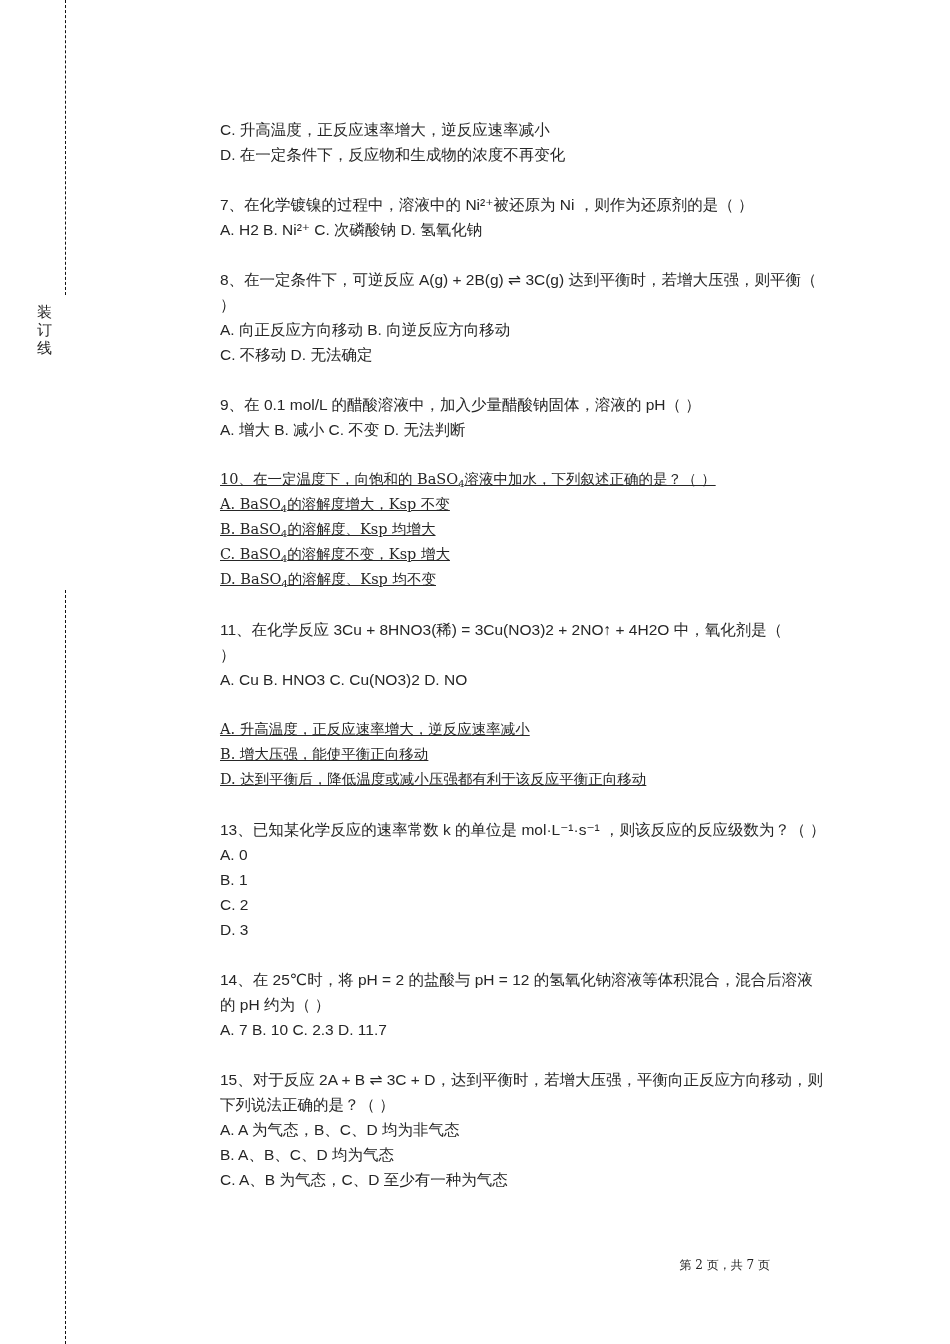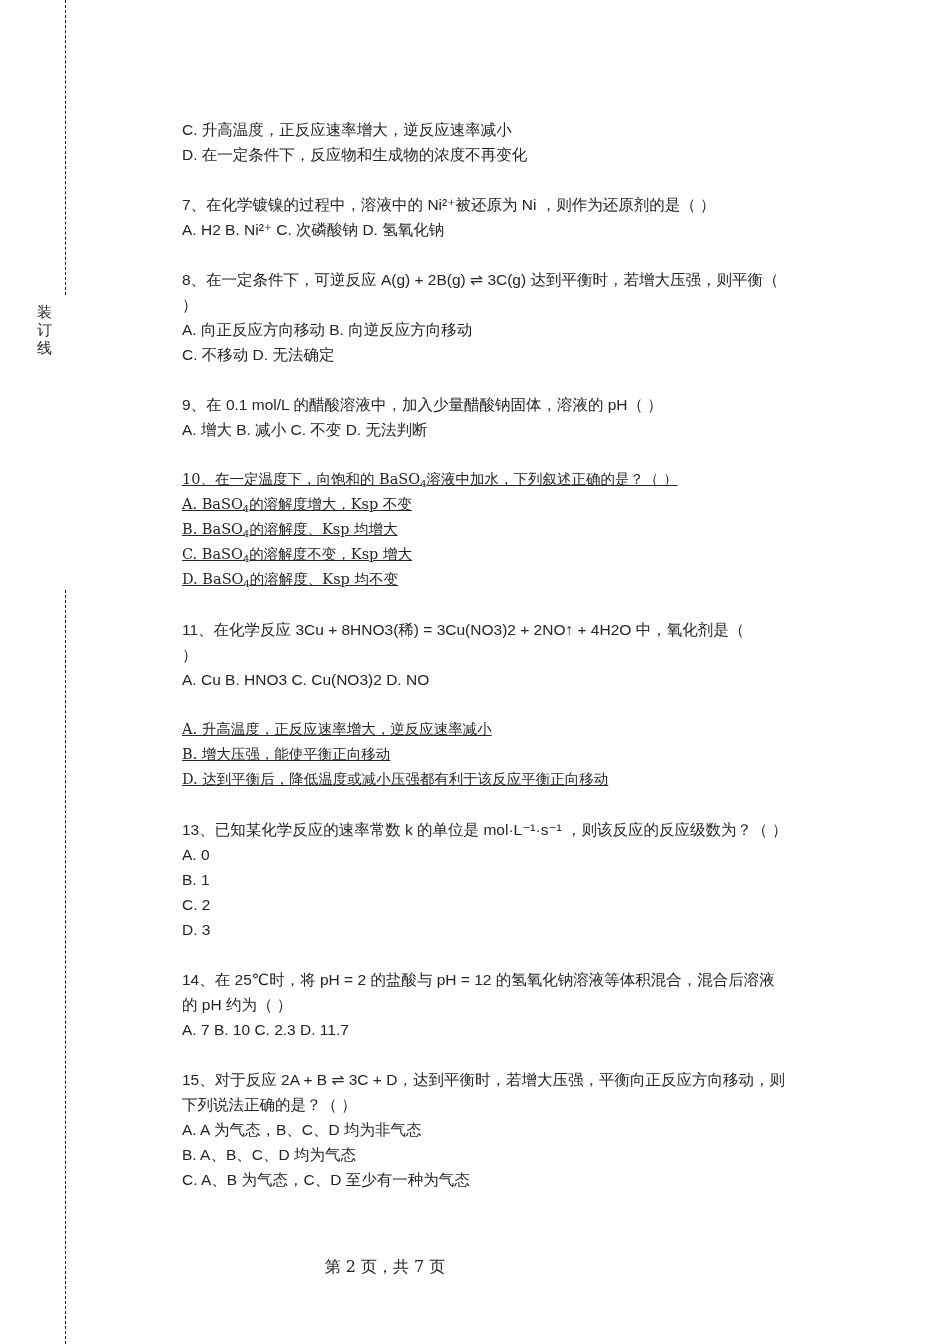--- a/index.html
+++ b/index.html
@@ -3,25 +3,25 @@
 <meta charset="utf-8">
 <style>
   html, body { margin:0; padding:0; background:#ffffff; }
   body { width:950px; height:1344px; position:relative; overflow:hidden; color:#222; }
   .binding-line { position:absolute; left:65px; width:0; border-left:1.5px dashed #111; }
   .binding-top { top:0; height:295px; }
   .binding-bottom { top:590px; height:754px; }
   .binding-label { position:absolute; left:37px; top:303px; width:18px; font-family:"DejaVu Serif", serif; font-size:15px; line-height:18px; color:#222; }
   .binding-label span { display:block; }
   .content { position:absolute; left:182px; top:117px; width:660px; }
-  .line { font-size:15.5px; line-height:25px; height:25px; white-space:nowrap; color:#262626; }
+  .line { font-size:15.5px; line-height:25px; height:25px; white-space:nowrap; color:#262626;margin-left:38px; }
   .sans { font-family:"Liberation Sans", "DejaVu Sans", sans-serif; }
   .serif { font-family:"DejaVu Serif", "Liberation Serif", serif; font-size:14.5px;text-decoration:underline; }
   .gap { height:25px; }
-  .footer { position:absolute; left:0; width:770px; top:1257px; text-align:center; font-family:"DejaVu Serif", serif; font-size:16px; color:#222; }
+  .footer { position:absolute; left:0; width:770px; top:1257px; text-align:right; font-family:"DejaVu Serif", serif; font-size:12px; color:#222; }
   sub { font-size:10px; vertical-align:-3px; line-height:0; }
 </style>
 </head>
 <body>
 
 <div class="binding-line binding-top"></div>
 <div class="binding-label">
   <span>装</span>
   <span>订</span>
   <span>线</span>

